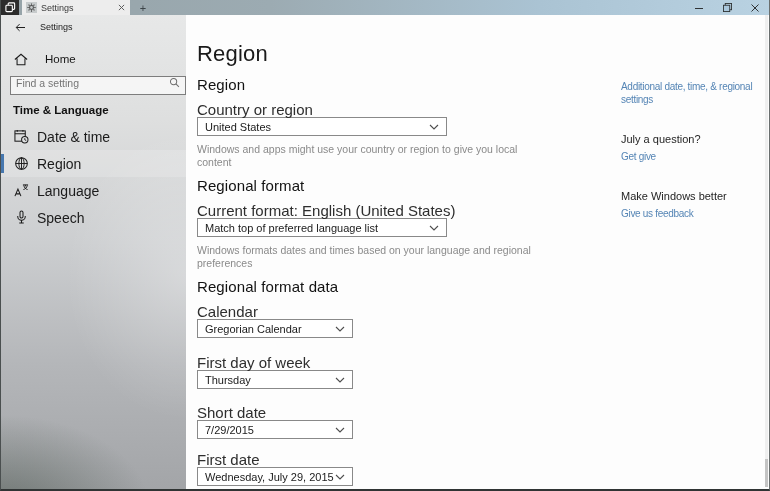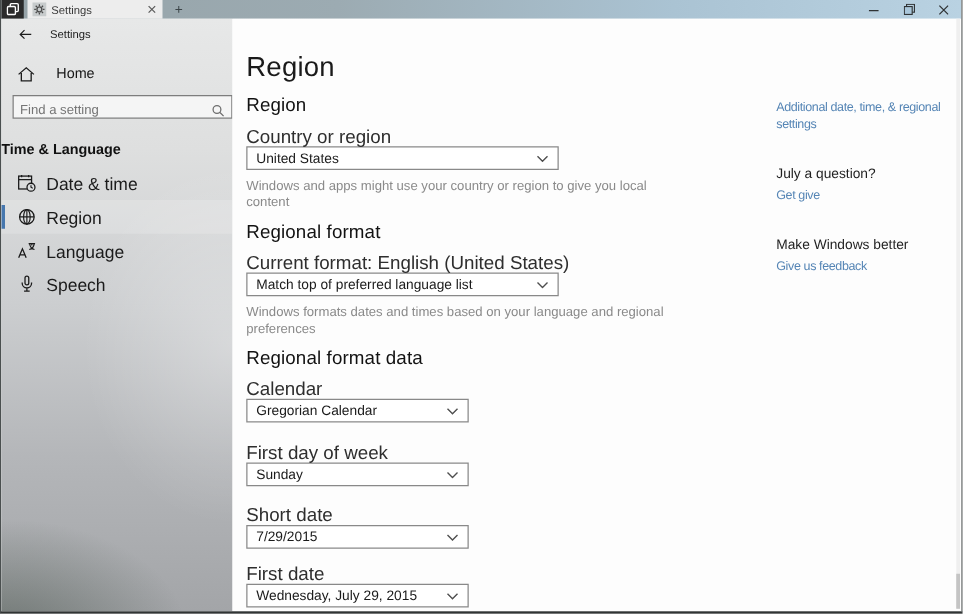--- a/index.html
+++ b/index.html
@@ -28,45 +28,45 @@
   .sidebar{ position:relative; width:185px; flex:0 0 185px; overflow:hidden;
             background:
               radial-gradient(ellipse 240px 150px at 0% 104%, rgba(47,61,50,0.45), rgba(47,61,50,0) 62%),
               radial-gradient(ellipse 200px 240px at 100% 55%, rgba(255,255,255,0.30), rgba(255,255,255,0) 60%),
               linear-gradient(180deg,#e7e8e8 0%,#dedfdf 22%,#ccced0 48%,#b4b6b9 74%,#a3a5a8 100%); }
   .back-row{ margin-top:5px; height:14px; display:flex; align-items:center; padding-left:14px; gap:14px; }
   .back-label{ font-size:9px; color:#1c1c1c; }
   .home-row{ margin-top:17px; height:16px; display:flex; align-items:center; padding-left:12px; gap:16px; }
   .home-label{ font-size:11.5px; color:#161616; }
   .search-box{ margin:9px 0 0 9px; height:19px; background:rgba(255,255,255,0.65);
-               border:1px solid #7d7d7d; display:flex; align-items:flex-end; padding:0 5px; }
+               border:1px solid #7d7d7d; display:flex; align-items:flex-start; padding:0 5px; }
   .search-box input{ flex:1; border:none; outline:none; background:transparent; font-size:10.5px; color:#4c4c4c;
                      font-family:"Liberation Sans","DejaVu Sans",sans-serif; }
-  .group-header{ margin-top:19px; height:13px; font-size:11.5px; font-weight:bold; color:#111; }
+  .group-header{ margin-top:9px; height:13px; padding-left:12px; font-size:11.5px; font-weight:bold; color:#111; }
   .nav-list{ margin-top:6px; }
   .nav-item{ position:relative; height:27px; display:flex; align-items:center; padding-left:12px; gap:8px; }
   .nav-item .nav-label{ font-size:14px; color:#1b1b1b; }
   .nav-item.selected{ background:rgba(255,255,255,0.18); }
   .nav-item.selected::before{ content:""; position:absolute; left:0; top:4px; width:3px; height:19px; background:#4677ae; }
   .nav-icon{ width:16px; height:16px; display:flex; align-items:center; justify-content:center; }
 
   
   .content{ flex:1; position:relative; background:#fdfdfd; padding-left:11px; }
   .page-title{ margin-top:26px; height:26px; font-size:22px; font-weight:300; color:#1a1a1a; letter-spacing:0.2px; }
   .section-heading{ margin-top:9px; height:16px; font-size:15px; color:#121212; letter-spacing:0.1px; }
   .section-heading.mt2{ margin-top:8px; }
   .field-label{ margin-top:9px; height:13px; font-size:15px; color:#2e2e2e; }
   .field-label.gap{ margin-top:16px; }
   .field-label.gap2{ margin-top:15px; }
   .field-label.gap3{ margin-top:12px; }
   .dropdown{ margin-top:3px; height:19px; border:1px solid #898989; background:#fff;
              display:flex; align-items:center; padding:0 7px; }
   .dropdown .dd-value{ flex:1; font-size:11px; color:#1a1a1a; white-space:nowrap; }
   .dropdown.wide{ width:250px; }
-  .dropdown.narrow{ width:178px; }
+  .dropdown.narrow{ width:156px; }
   .helper{ margin-top:7px; width:335px; font-size:10.5px; line-height:13px; color:#8a8a8a; }
 
   
   .right-rail{ position:absolute; left:620px; top:75px; width:150px; }
   .rail-header{ font-size:11px; color:#1f1f1f; }
   .rail-link{ margin-top:5px; font-size:10px; letter-spacing:-0.3px; line-height:13px; color:#5585b5; width:132px; cursor:pointer; }
   .rail-group + .rail-group{ margin-top:27px; }
 
   
   .scrollbar{ position:absolute; top:15px; right:1px; bottom:2px; width:3px; background:#efefef; }
@@ -237,21 +237,21 @@
         <span class="dd-value">Gregorian Calendar</span>
         <span>
           <svg width="10" height="6" viewBox="0 0 10 6">
               <path d="M1 1 L5 5 L9 1" fill="none" stroke="#4e4e4e" stroke-width="1.1"></path>
             </svg>
         </span>
       </div>
 
       <div class="field-label gap">First day of week</div>
       <div class="dropdown narrow">
-        <span class="dd-value">Sunday</span>
+        <span class="dd-value">Thursday</span>
         <span>
           <svg width="10" height="6" viewBox="0 0 10 6">
               <path d="M1 1 L5 5 L9 1" fill="none" stroke="#4e4e4e" stroke-width="1.1"></path>
             </svg>
         </span>
       </div>
 
       <div class="field-label gap2">Short date</div>
       <div class="dropdown narrow">
         <span class="dd-value">7/29/2015</span>

